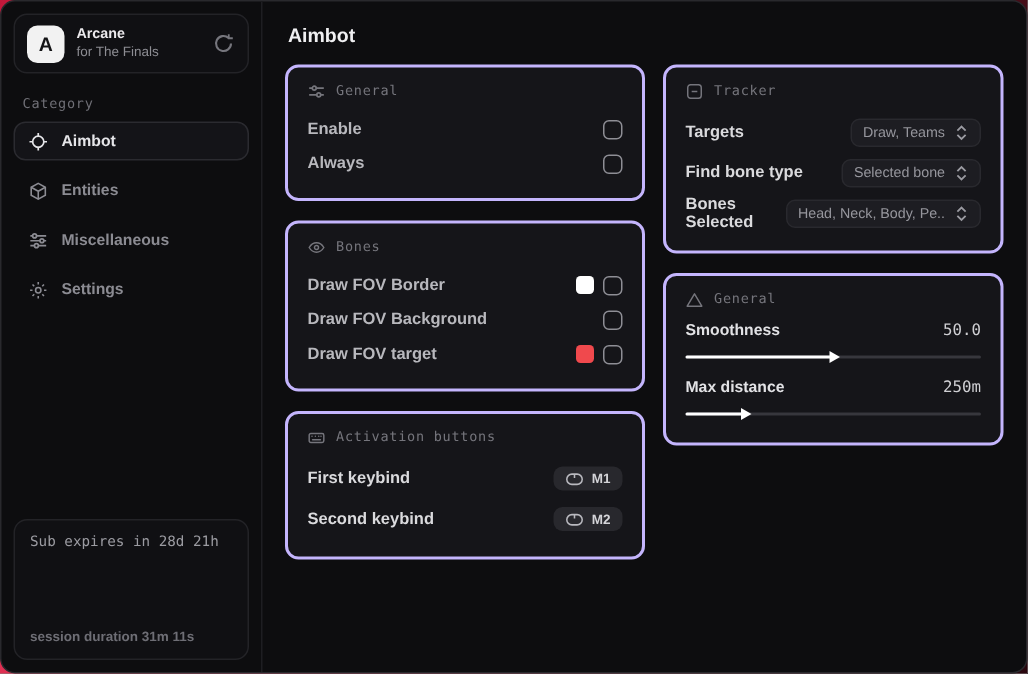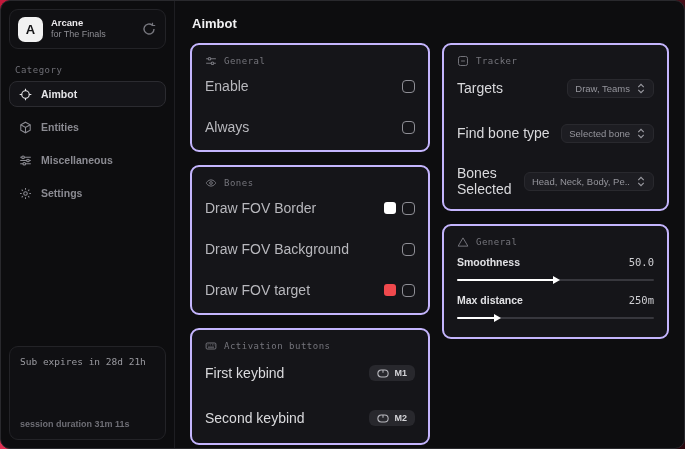--- a/index.html
+++ b/index.html
@@ -46,22 +46,22 @@
   
   .main { flex: 1; padding: 13px 15px; }
   .page-title { color: #f0f0f2; font-size: 13px; font-weight: bold; margin: 2px 0 12px 2px; }
   .columns { display: flex; gap: 12px; align-items: flex-start; }
   .col-left { width: 240px; flex: 0 0 240px; display: flex; flex-direction: column; gap: 13px; }
   .col-right { flex: 1; display: flex; flex-direction: column; gap: 13px; }
   .card { background: #151519; border: 2px solid #c4b5fd; border-radius: 9px; padding: 10px 13px 12px 13px; }
   .card-head { display: flex; align-items: center; gap: 7px; color: #75757c; font-size: 9px; font-family: "DejaVu Sans Mono", monospace; letter-spacing: .5px; margin-bottom: 8px; }
   .card-head .ic { width: 12px; height: 12px; display: inline-flex; }
   .row { display: flex; align-items: center; justify-content: space-between; min-height: 22px; }
-  .row + .row { margin-top: 19px; }
-  .row-label { color: #b8b8bd; font-size: 14px; font-weight: normal; }
+  .row + .row { margin-top: 1px; }
+  .row-label { color: #b8b8bd; font-size: 11px; font-weight: bold; }
   .row-label.bright { color: #dadadd; }
   .row-right { display: flex; align-items: center; gap: 6px; }
   .checkbox { width: 13px; height: 13px; border: 1.6px solid #8e8e95; border-radius: 4px; background: transparent; cursor: pointer; }
   .swatch { width: 12px; height: 12px; border-radius: 3px; cursor: pointer; }
   .key-pill {
     display: inline-flex; align-items: center; gap: 5px; background: #28282d; border-radius: 6px;
     padding: 3px 8px; color: #d4d4d8; font-size: 9px; font-weight: bold; cursor: pointer;
   }
   .key-pill .ic { width: 12px; height: 9px; display: inline-flex; color: #b9b9bf; }
   .select-pill {

